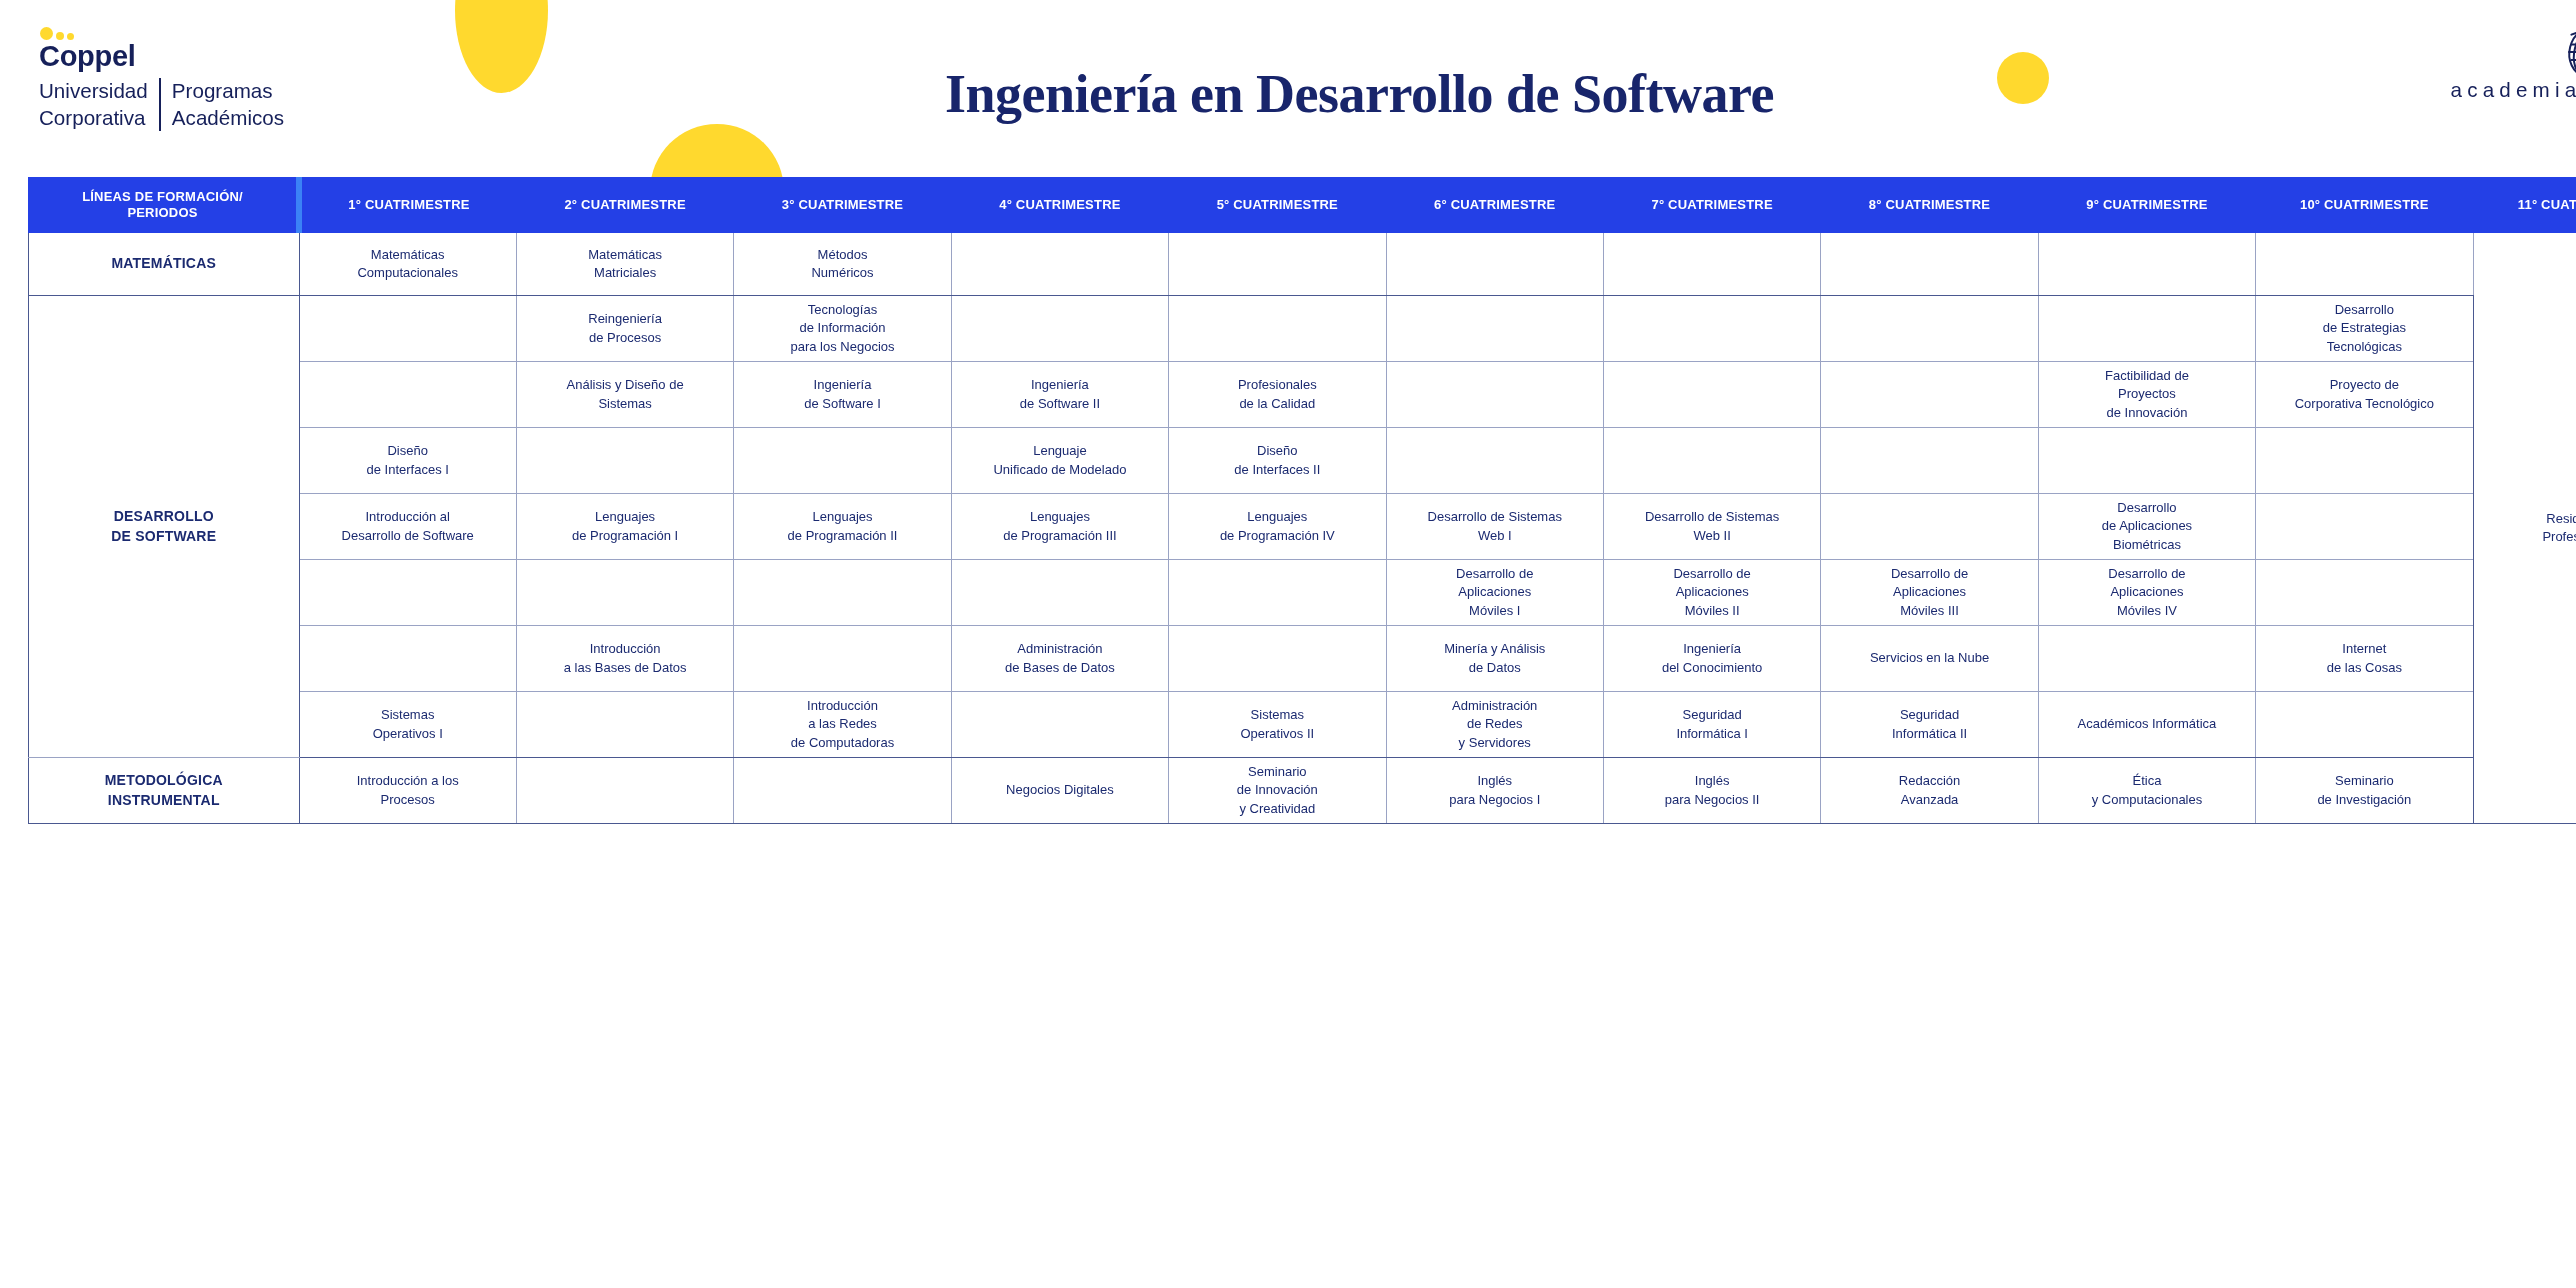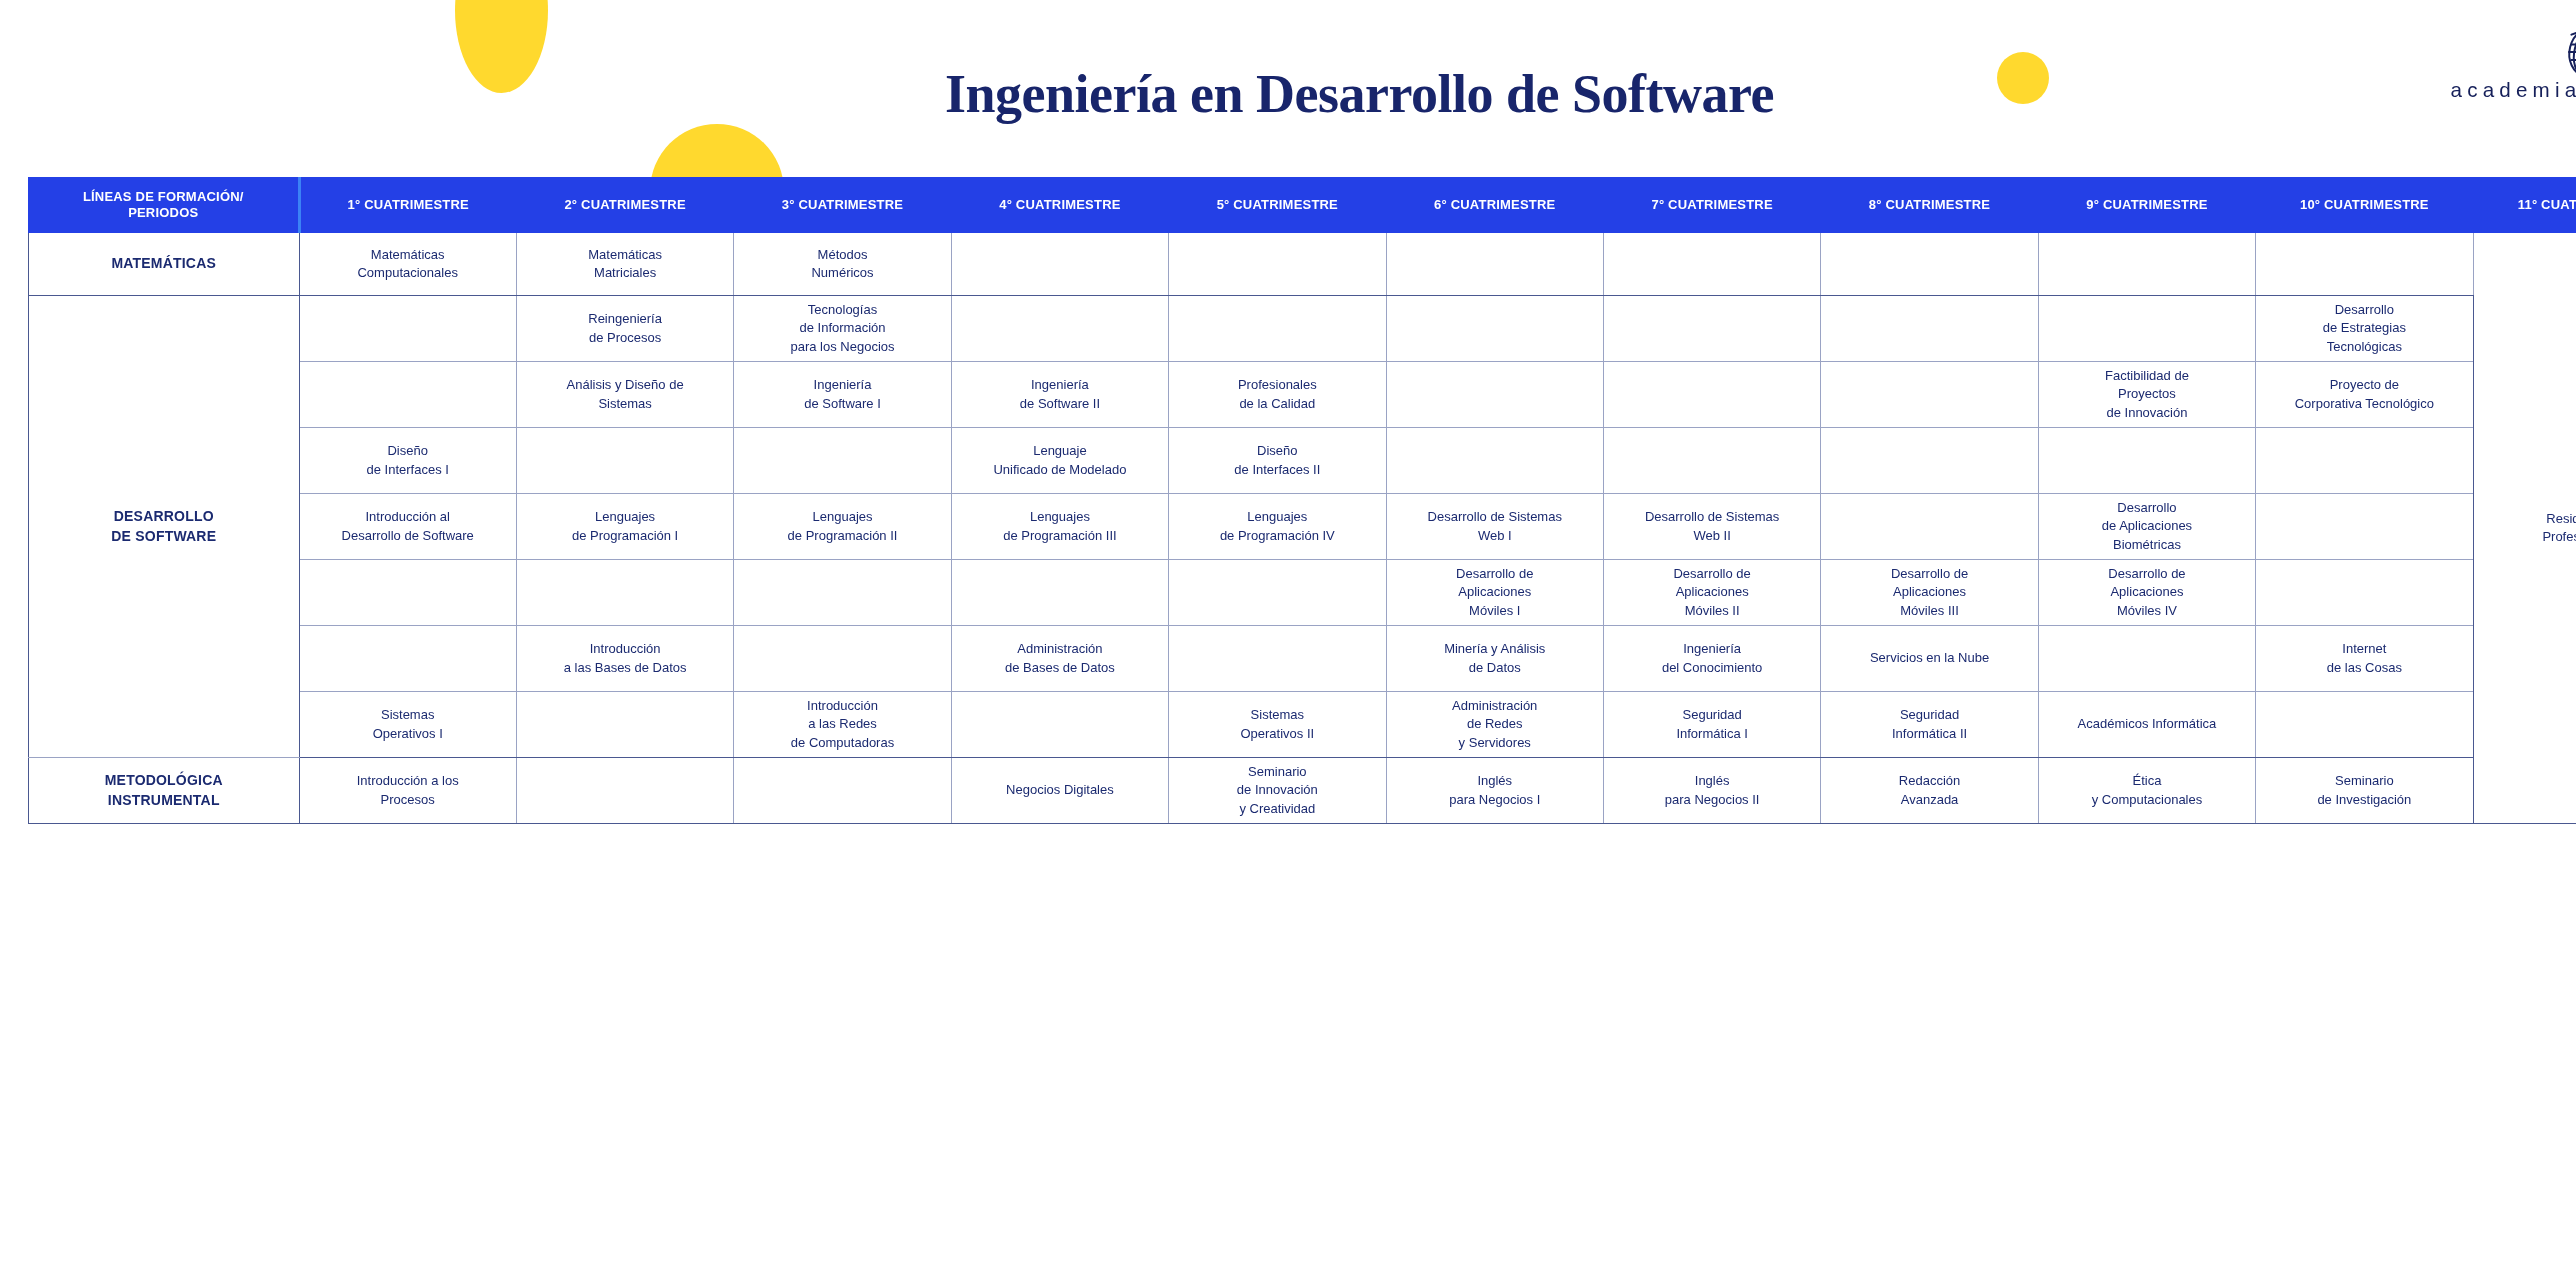--- a/index.html
+++ b/index.html
@@ -41,21 +41,21 @@
   }
   #curriculum-table col.c-line{width:270px;}
   #curriculum-table col.c-term{width:217px;}
   #curriculum-table th{
     background:#2440E6;color:#ffffff;
     font-size:13px;font-weight:700;letter-spacing:0.2px;
     height:52px;vertical-align:middle;text-align:center;
     border:0.5px solid #2440E6;line-height:1.25;
     text-transform:uppercase;white-space:pre-line;
   }
-  #curriculum-table th.th-line{border-right:3px solid #3b82f6;margin-left:10px;}
+  #curriculum-table th.th-line{border-right:6px solid #3b82f6;margin-left:10px;}
   #curriculum-table td{
     border:0.5px solid #9aa3c4;
     color:#1B2A70;font-size:13px;line-height:1.42;
     text-align:center;vertical-align:middle;white-space:pre-line;
     padding:3.1px 4.1px;background:#ffffff;
   }
   #curriculum-table td.line-label{
     font-weight:700;font-size:14px;letter-spacing:0.2px;
     border-left:1px solid #4a5890;border-right:1px solid #4a5890;
   }
@@ -70,20 +70,37 @@
 </style>
 </head>
 <body>
 
 <div class="blob" id="blob-top-left"></div>
 <div class="blob" id="blob-mid"></div>
 <div class="blob" id="blob-title"></div>
 
 <header class="page-header">
 
+  <div id="brand-lockup">
+    <div id="coppel-word">
+      <span id="coppel-dots">
+          <i></i>
+          <i></i>
+          <i></i>
+        </span>
+      <span>Coppel</span>
+    </div>
+    <div id="brand-sub">
+      <div class="brand-col">Universidad
+Corporativa</div>
+      <div id="brand-rule"></div>
+      <div class="brand-col">Programas
+Académicos</div>
+    </div>
+  </div>
 
   <h1 id="page-title">Ingeniería en Desarrollo de Software</h1>
 
   <div id="academia-logo">
     <svg id="academia-globe" width="62" height="62" viewBox="0 0 100 100" fill="none" stroke="#16205A" stroke-width="3.2">
       <ellipse cx="50" cy="50" rx="33" ry="40" transform="rotate(14 50 50)"></ellipse>
       <ellipse cx="50" cy="50" rx="13" ry="40" transform="rotate(14 50 50)"></ellipse>
       <ellipse cx="50" cy="50" rx="25" ry="40" transform="rotate(14 50 50)"></ellipse>
       <path d="M19 38 h62 M15 50 h70 M19 63 h62"></path>
       <path d="M20 22 q14 -6 26 -1" stroke-linecap="round"></path>

